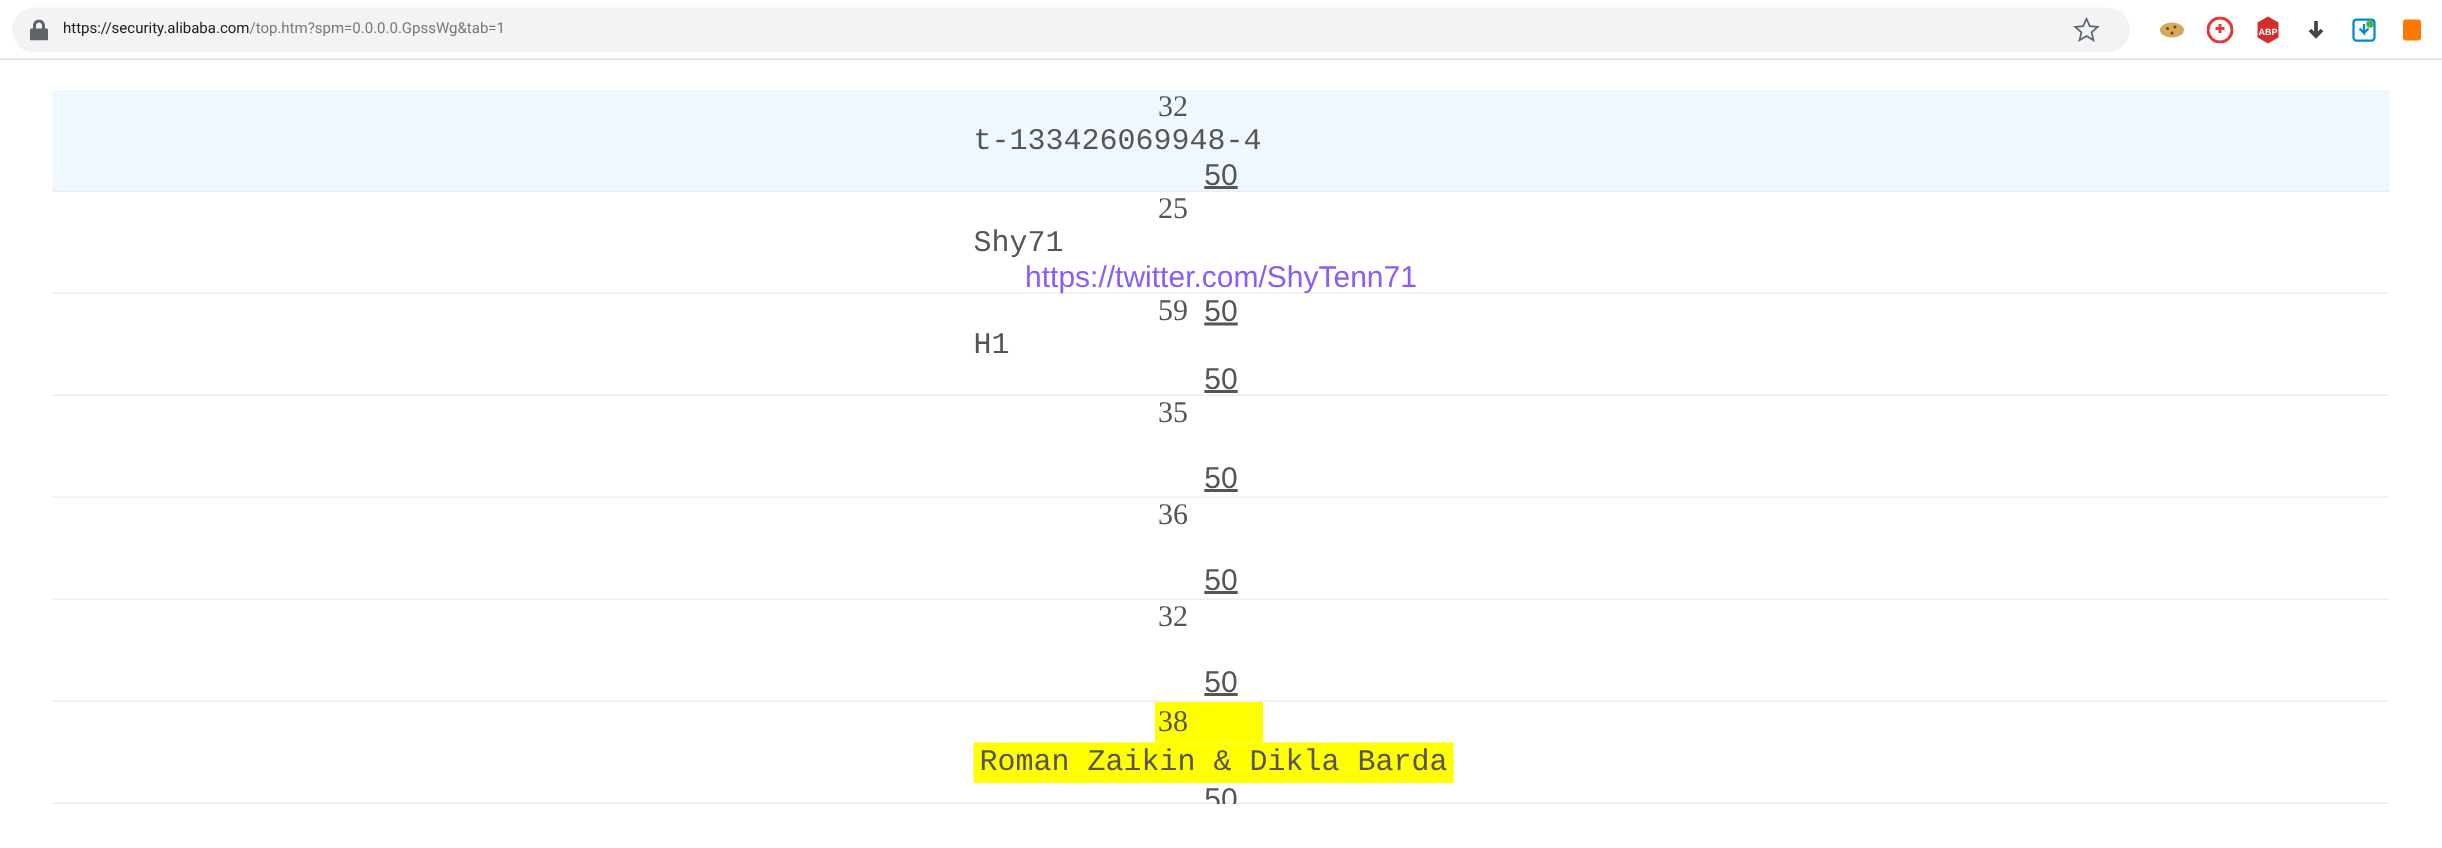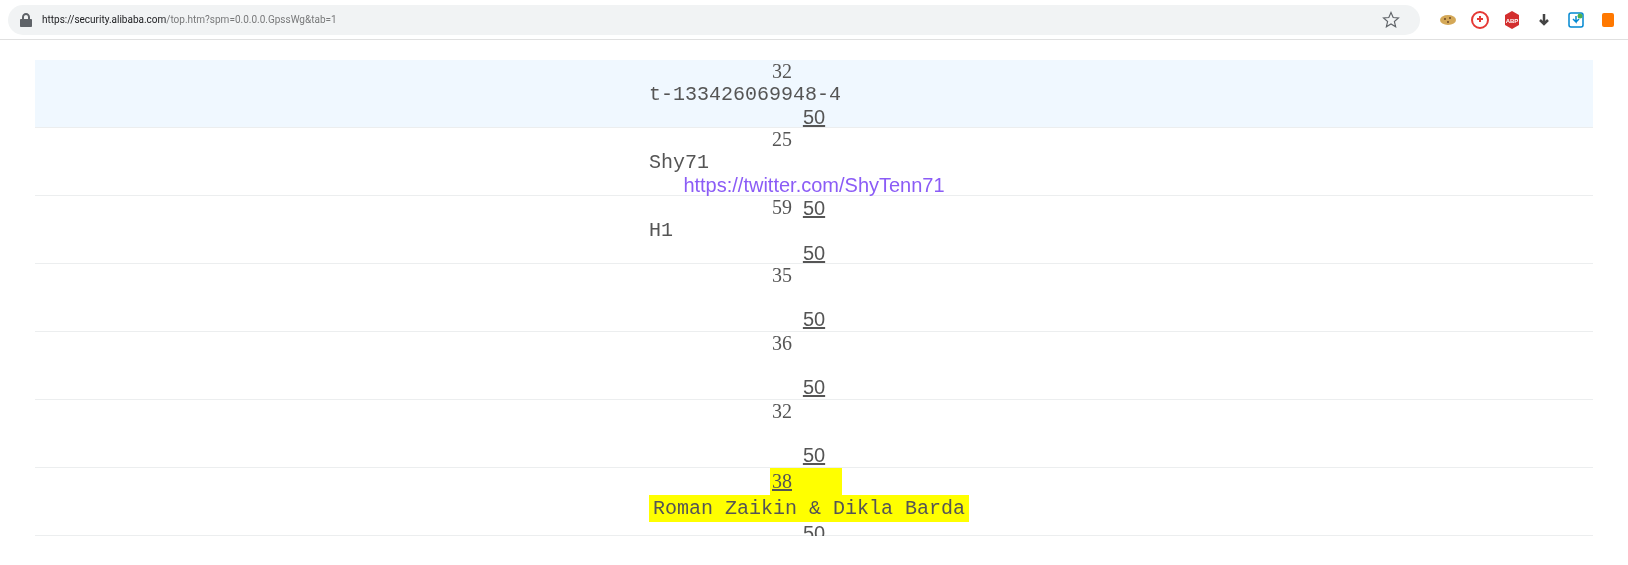--- a/index.html
+++ b/index.html
@@ -124,21 +124,20 @@
     }
     
     .highlight-yellow {
       background: #ffff00;
       display: inline-block;
     }
     
     .highlight-rank {
       padding: 2px 50px 2px 2px;
       margin-left: -2px;
-      text-decoration: underline;
     }
     
     .highlight-name {
       padding: 2px 4px;
     }
     
     svg {
       display: block;
     }
   </style>

